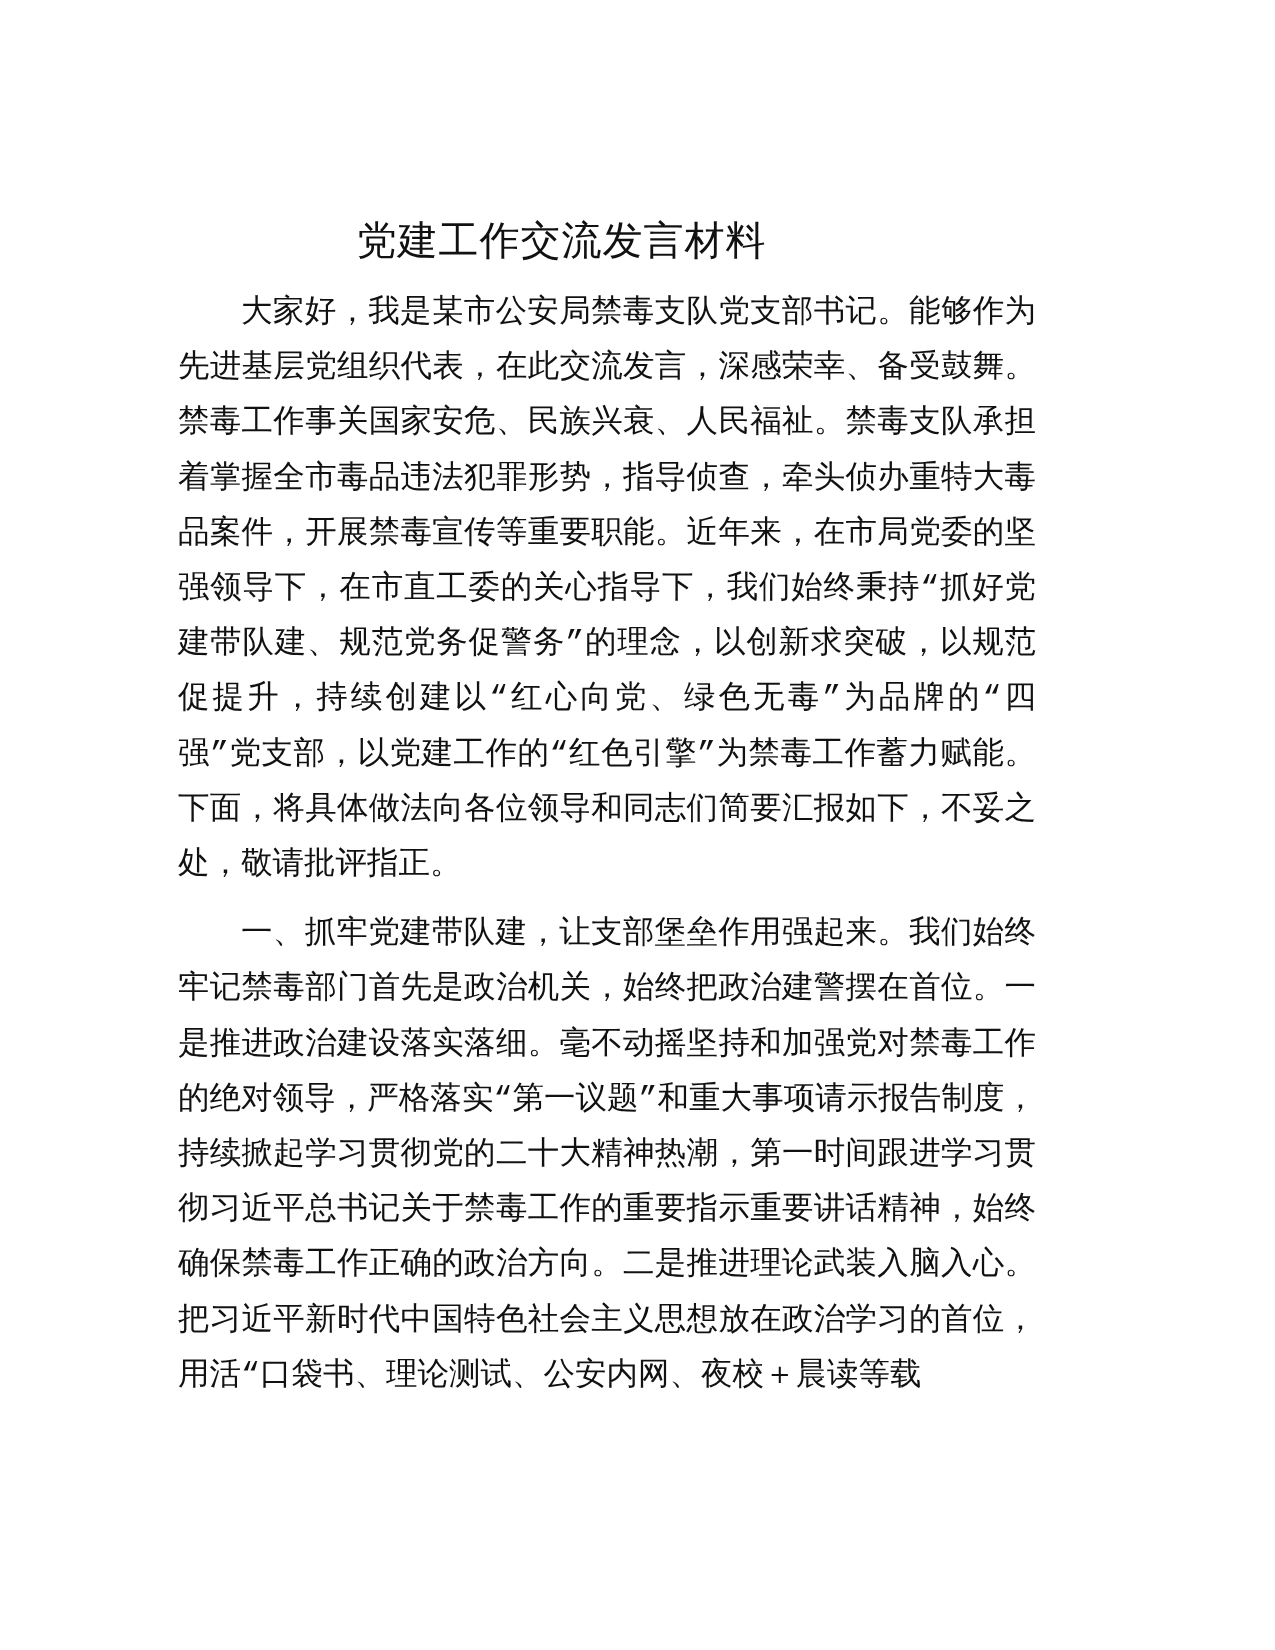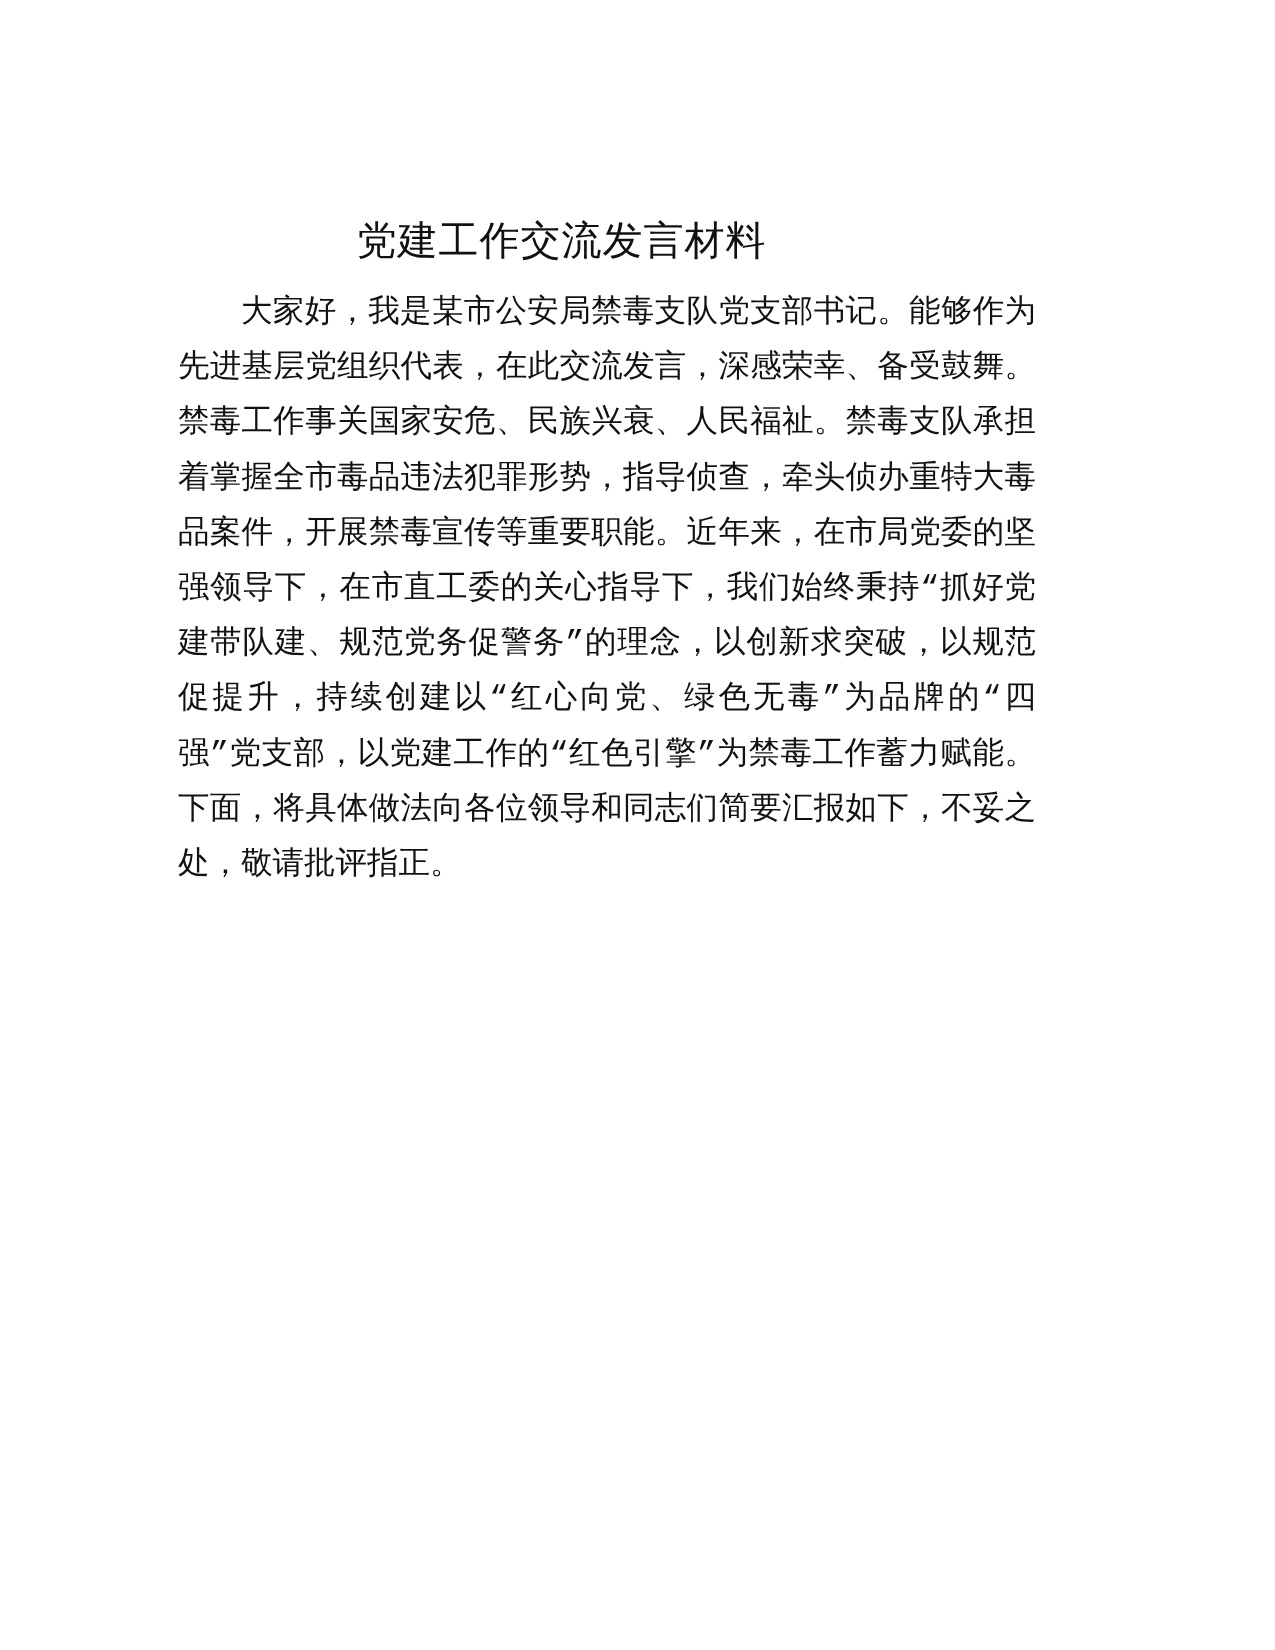--- a/index.html
+++ b/index.html
@@ -13,14 +13,15 @@
           text-justify: inter-character; text-indent: 2em; word-break: break-all; }
   .para + .para { margin-top: 14px; }
 </style>
 </head>
 <body>
 
 <div class="page">
   <div class="title">党建工作交流发言材料</div>
   <div class="body">
     <p class="para">大家好，我是某市公安局禁毒支队党支部书记。能够作为先进基层党组织代表，在此交流发言，深感荣幸、备受鼓舞。禁毒工作事关国家安危、民族兴衰、人民福祉。禁毒支队承担着掌握全市毒品违法犯罪形势，指导侦查，牵头侦办重特大毒品案件，开展禁毒宣传等重要职能。近年来，在市局党委的坚强领导下，在市直工委的关心指导下，我们始终秉持“抓好党建带队建、规范党务促警务”的理念，以创新求突破，以规范促提升，持续创建以“红心向党、绿色无毒”为品牌的“四强”党支部，以党建工作的“红色引擎”为禁毒工作蓄力赋能。下面，将具体做法向各位领导和同志们简要汇报如下，不妥之处，敬请批评指正。</p>
+    <p class="para">一、抓牢党建带队建，让支部堡垒作用强起来。我们始终牢记禁毒部门首先是政治机关，始终把政治建警摆在首位。一是推进政治建设落实落细。毫不动摇坚持和加强党对禁毒工作的绝对领导，严格落实“第一议题”和重大事项请示报告制度，持续掀起学习贯彻党的二十大精神热潮，第一时间跟进学习贯彻习近平总书记关于禁毒工作的重要指示重要讲话精神，始终确保禁毒工作正确的政治方向。二是推进理论武装入脑入心。把习近平新时代中国特色社会主义思想放在政治学习的首位，用活“口袋书、理论测试、公安内网、夜校＋晨读等载</p>
   </div>
 </div>
 
 </body></html>

